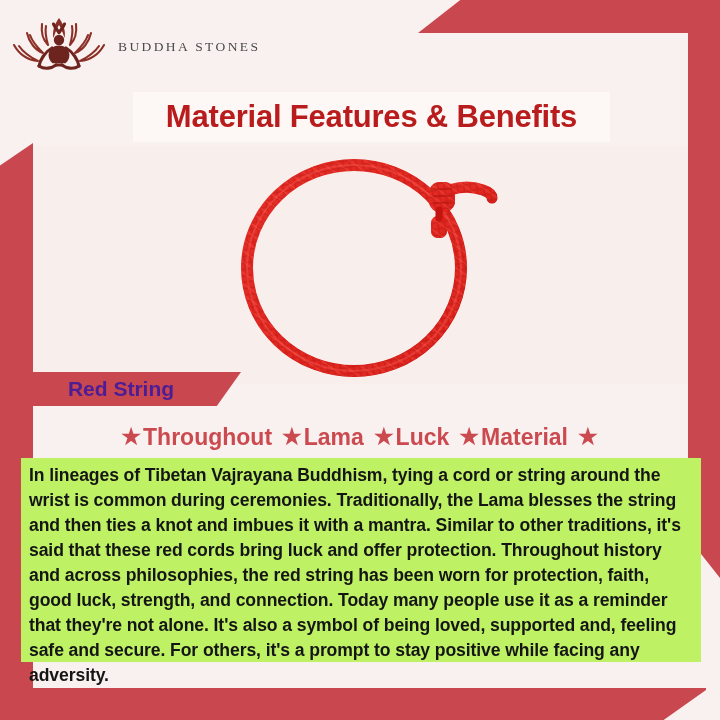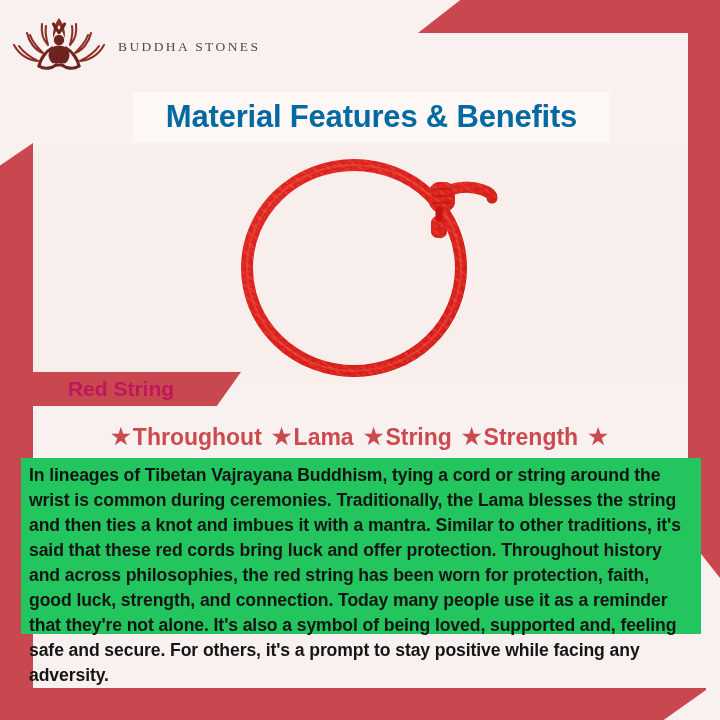--- a/index.html
+++ b/index.html
@@ -47,62 +47,62 @@
   }
 
   
   .headline-band{
     position:absolute;left:133px;top:92px;width:477px;height:50px;
     background:#fdf8f6;z-index:5;
   }
   .headline{
     position:absolute;left:133px;top:92px;width:477px;height:50px;
     display:flex;align-items:center;justify-content:center;
-    font-size:31px;font-weight:bold;color:#0369a1;
+    font-size:31px;font-weight:bold;color:#b91c1c;
     letter-spacing:-0.2px;z-index:6;white-space:nowrap;
   }
 
   
   .hero{
     position:absolute;left:33px;top:146px;width:655px;height:238px;
     background:#f8efed;overflow:hidden;z-index:2;
   }
   .hero svg{display:block;margin:0 auto;}
 
   
   .ribbon{
     position:absolute;left:21px;top:372px;width:220px;height:34px;
     background:#c9474f;
     clip-path:polygon(0 0,100% 0,89% 100%,0 100%);
     z-index:7;
   }
   .ribbon-label{
     position:absolute;left:21px;top:372px;width:200px;height:34px;
     display:flex;align-items:center;justify-content:center;
-    color:#be185d;font-size:21px;font-weight:bold;z-index:8;white-space:nowrap;
+    color:#4c1d95;font-size:21px;font-weight:bold;z-index:8;white-space:nowrap;
   }
 
   
   .features{
     position:absolute;left:33px;top:418px;width:655px;height:38px;
     display:flex;align-items:center;justify-content:center;
     gap:0px;z-index:6;
   }
   .feat{
     display:flex;align-items:center;
     color:#cb4a50;font-size:23px;font-weight:bold;white-space:nowrap;
   }
   .feat .star{font-size:22px;line-height:1;margin-right:2px;}
   .feat .ftext{margin-right:10px;}
   .feat:last-child .ftext{margin-right:0;}
 
   
   .copy-box{
-    position:absolute;left:21px;top:458px;width:680px;height:176px;
-    background:#22c55e;z-index:6;
+    position:absolute;left:21px;top:458px;width:680px;height:204px;
+    background:#bef264;z-index:6;
     padding:5px 8px 0 8px;box-sizing:border-box;
   }
   .copy-text{
     margin:0;color:#151515;font-size:17.6px;line-height:1.42;
     font-weight:bold;text-align:left;letter-spacing:-0.1px;
   }
 </style>
 </head>
 <body>
 
@@ -190,25 +190,25 @@
     <span class="feat">
       <span class="star">★</span>
       <span class="ftext">Throughout</span>
     </span>
     <span class="feat">
       <span class="star">★</span>
       <span class="ftext">Lama</span>
     </span>
     <span class="feat">
       <span class="star">★</span>
-      <span class="ftext">String</span>
-    </span>
-    <span class="feat">
-      <span class="star">★</span>
-      <span class="ftext">Strength</span>
+      <span class="ftext">Luck</span>
+    </span>
+    <span class="feat">
+      <span class="star">★</span>
+      <span class="ftext">Material</span>
     </span>
     <span class="feat">
       <span class="star">★</span>
     </span>
   </div>
 
   <div class="copy-box">
     <p class="copy-text">In lineages of Tibetan Vajrayana Buddhism, tying a cord or string around the wrist is common during ceremonies. Traditionally, the Lama blesses the string and then ties a knot and imbues it with a mantra. Similar to other traditions, it's said that these red cords bring luck and offer protection. Throughout history and across philosophies, the red string has been worn for protection, faith, good luck, strength, and connection. Today many people use it as a reminder that they're not alone. It's also a symbol of being loved, supported and, feeling safe and secure. For others, it's a prompt to stay positive while facing any adversity.</p>
   </div>
 

